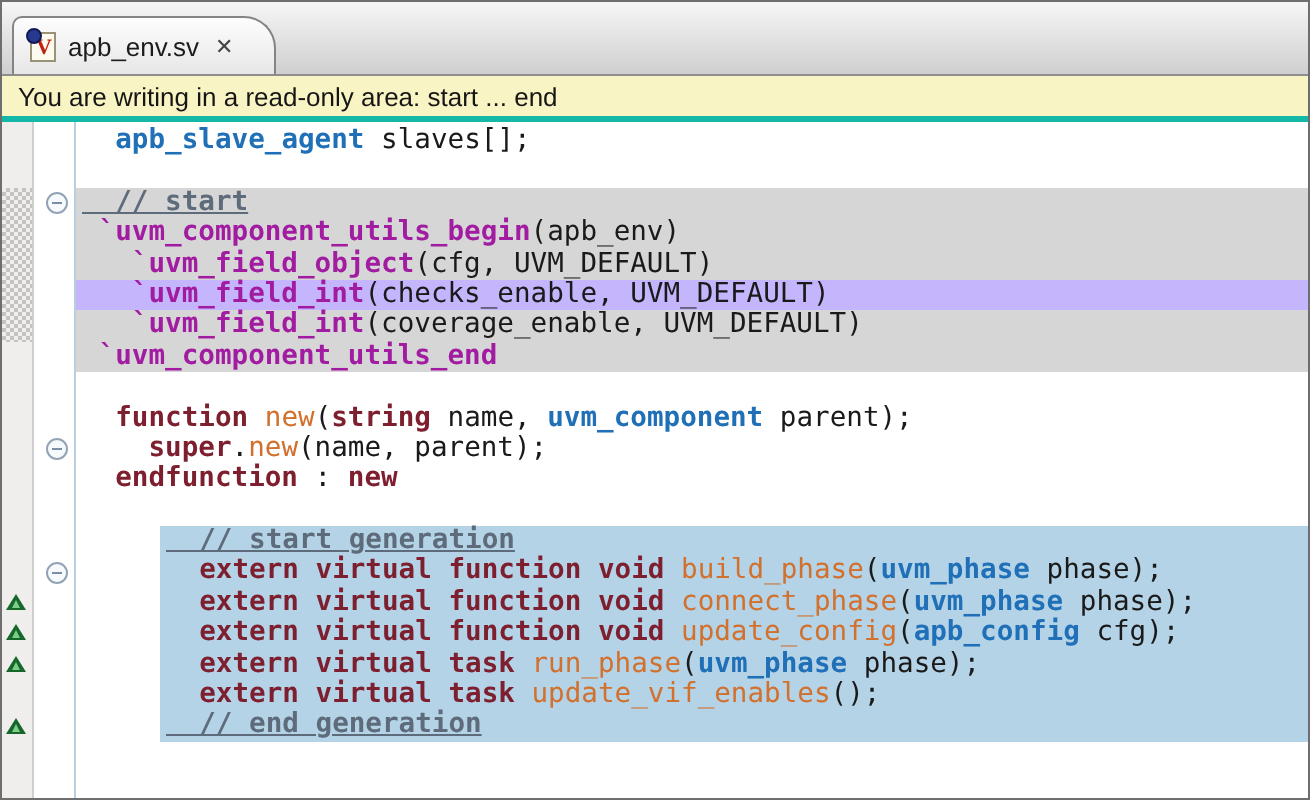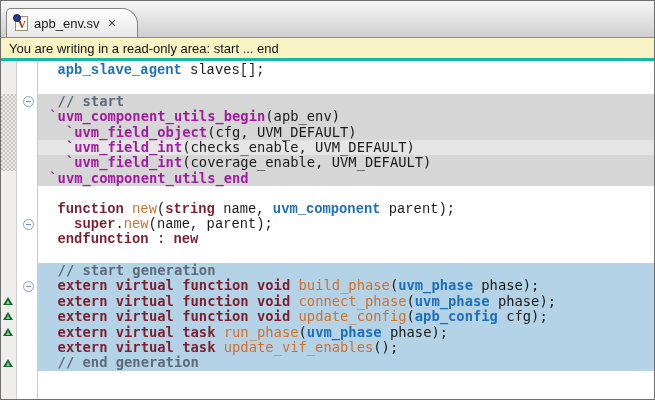--- a/index.html
+++ b/index.html
@@ -36,30 +36,30 @@
   .tri-in{position:absolute;left:5px;width:0;height:0;
     border-left:2.5px solid transparent;border-right:2.5px solid transparent;
     border-bottom:4px solid #7ecb8a;margin-top:3px;}
   .foldcol{width:20px;background:#ffffff;border-right:1px solid #b9cede;position:relative;flex:none;}
   .fold{position:absolute;left:6px;width:9px;height:9px;border:1px solid #93a3b5;
     border-radius:50%;background:#f7fafd;cursor:pointer;}
   .fold::after{content:"";position:absolute;left:2px;right:2px;top:4px;height:1px;background:#7a8ea6;}
   .code{flex:1;position:relative;padding-top:2px;overflow:hidden;
     font-family:"DejaVu Sans Mono",monospace;font-size:13.8px;line-height:15.4px;}
   .code-line{height:15.4px;white-space:pre;padding-left:3px;}
-  .bg-white{background:#ffffff;font-family:Liberation Mono, monospace;}
+  .bg-white{background:#ffffff;}
   .bg-gray{background:#d6d6d6;}
-  .bg-hl{background:#e5e5e5;}
-  .bg-blue{background:#b4d3e7;}
+  .bg-hl{background:#c4b5fd;}
+  .bg-blue{background:#b4d3e7;margin-left:42px;}
   .seg-plain{color:#1a1a1a;}
   .seg-kw{color:#7d1f2e;font-weight:bold;}
   .seg-macro{color:#a21ca2;font-weight:bold;}
   .seg-type{color:#2070b8;font-weight:bold;}
   .seg-fn{color:#d2702d;}
-  .seg-cmt{color:#5d6b7a;font-weight:bold;}
+  .seg-cmt{color:#5d6b7a;font-weight:bold;text-decoration:underline;}
 </style>
 </head>
 <body>
 
 <div class="window">
 
   <div class="tabbar">
     <div class="tab">
       <span class="file-icon">
         <span class="file-icon-v">V</span>

